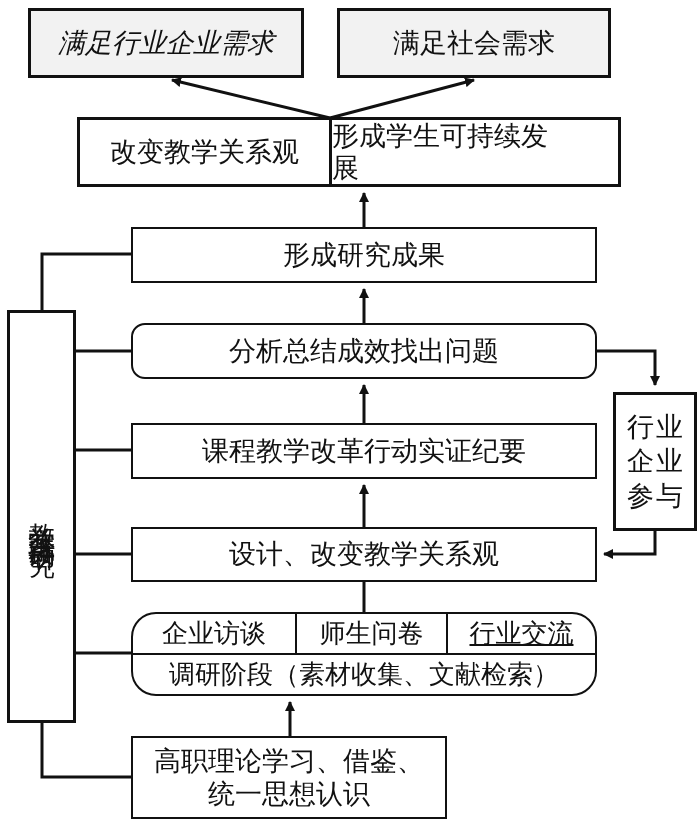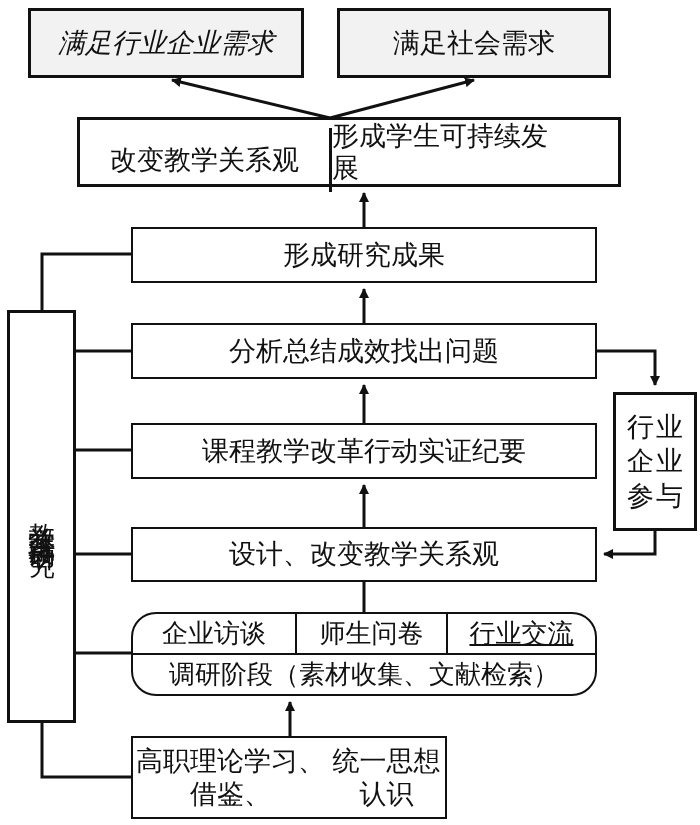--- a/index.html
+++ b/index.html
@@ -8,21 +8,21 @@
   svg.lines { position:absolute; left:0; top:0; width:700px; height:825px; }
   .box { position:absolute; box-sizing:border-box; border:3px solid #111; background:#fff;
          display:flex; align-items:center; justify-content:center; font-size:27px; line-height:1.2; }
   .box.gray { background:#f2f2f2; }
   .box.thin { border-width:2px; }
   .cell { position:absolute; box-sizing:border-box; display:flex; align-items:center; justify-content:center;
           font-size:26px; }
   .vtext { writing-mode:vertical-rl; text-orientation:upright; letter-spacing:4px; font-size:27px; }
   .twocol { display:grid; grid-template-columns:1fr 1fr; grid-template-rows:repeat(3,1fr); gap:2px 2px;
             font-size:27px; text-align:center; }
-  .twolines { flex-direction:row; text-align:center;justify-content:space-between; }
+  .twolines { flex-direction:column; text-align:center; }
 </style>
 </head>
 <body>
 
 <svg class="lines" viewBox="0 0 700 825">
   <defs>
     <marker id="ah" markerWidth="10" markerHeight="10" refX="9" refY="5" orient="auto" markerUnits="userSpaceOnUse">
       <path d="M0,0 L10,5 L0,10 Z" fill="#111"></path>
     </marker>
   </defs>
@@ -51,32 +51,32 @@
 </svg>
 
 <div class="box gray" style="left:28px;top:8px;width:276px;height:70px;font-style:italic;">
   <span>满足行业企业需求</span>
 </div>
 <div class="box gray" style="left:337px;top:8px;width:274px;height:70px;">
   <span>满足社会需求</span>
 </div>
 
 <div class="box" style="left:77px;top:117px;width:544px;height:70px;padding:0;">
-  <div class="cell" style="left:0;top:8px;width:252px;height:100%;border-right:3px solid #111;font-size:27px;">
+  <div class="cell" style="left:0;top:0;width:252px;height:100%;border-right:3px solid #111;font-size:27px;">
     <span>改变教学关系观</span>
   </div>
   <div class="cell" style="left:252px;top:0;width:242px;height:100%;font-size:27px;">
     <span>形成学生可持续发展</span>
   </div>
 </div>
 
 <div class="box thin" style="left:131px;top:227px;width:466px;height:56px;">
   <span>形成研究成果</span>
 </div>
-<div class="box thin" style="left:131px;top:323px;width:466px;height:56px;">
+<div class="box thin" style="left:131px;top:323px;width:466px;height:56px;border-radius:14px;">
   <span>分析总结成效找出问题</span>
 </div>
 <div class="box thin" style="left:131px;top:423px;width:466px;height:56px;">
   <span>课程教学改革行动实证纪要</span>
 </div>
 <div class="box thin" style="left:131px;top:527px;width:466px;height:55px;">
   <span>设计、改变教学关系观</span>
 </div>
 
 <div class="box thin" style="left:131px;top:612px;width:466px;height:84px;padding:0;display:block;border-radius:25px;">

